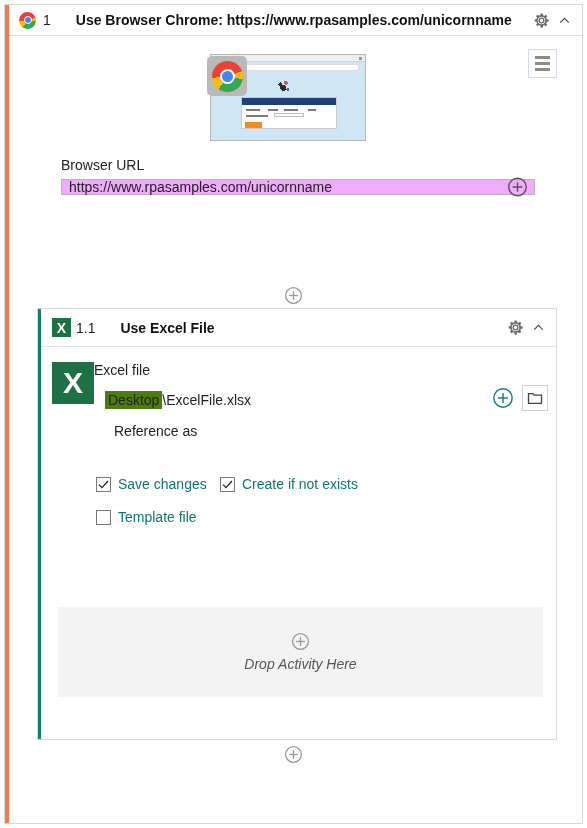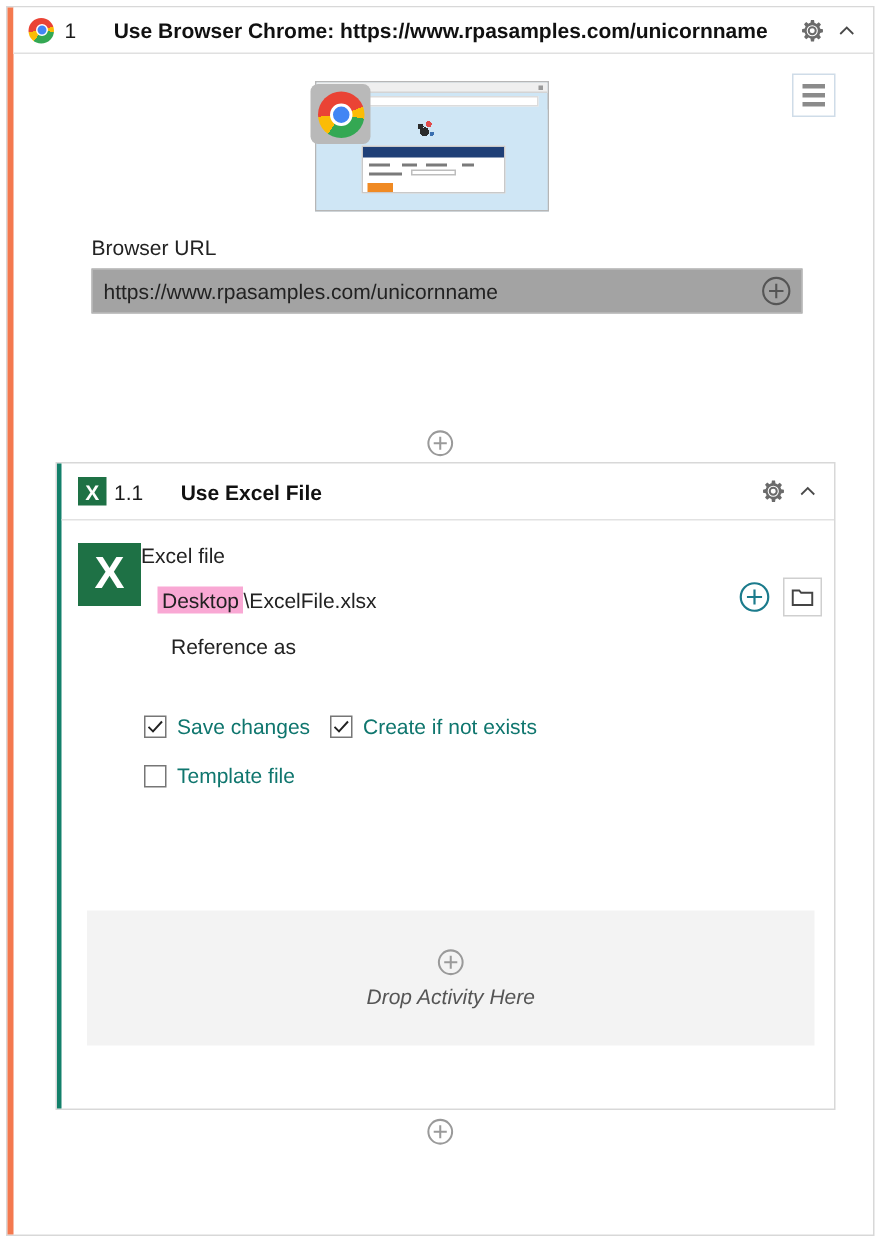--- a/index.html
+++ b/index.html
@@ -140,23 +140,23 @@
   
   .field-label {
     font-size: 14px;
     color: #222;
   }
   .url-block { position:absolute; left: 56px; top: 152px; width: 474px; }
   .url-block .field-label { display:block; margin-bottom: 6px; }
   .input-row {
     position: relative;
     width: 100%;
-    height: 30px;
+    height: 16px;
     border: 1px solid #b5b5b5;
-    background: #a3a3a3;
+    background: #f0abfc;
     display: flex;
     align-items: center;
     text-align: center;
   }
   .input-row .val {
     font-size: 14px;
     color: #222;
     padding-left: 7px;
   }
   .plus-circle-btn {
@@ -219,21 +219,21 @@
 
   .excel-file-label { position:absolute; left: 89px; top: 18px; }
 
   .file-row {
     position:absolute; left: 100px; top: 40px; width: 382px;
     height: 28px;
     border: none;
     display:flex; align-items:center;
   }
   .file-row .chip {
-    background: #f9a8d4;
+    background: #4d7c0f;
     padding: 1px 3px;
     font-size: 14px;
     color:#222;
   }
   .file-row .rest { font-size: 14px; color:#222; }
   .plus-teal { position:absolute; left: 487px; top: 382px; width: 22px; height: 22px; cursor:pointer; }
   .folder-btn {
     position:absolute; left: 517px; top: 380px;
     width: 26px; height: 26px;
     background:#ffffff; border:1px solid #cfcfcf;

